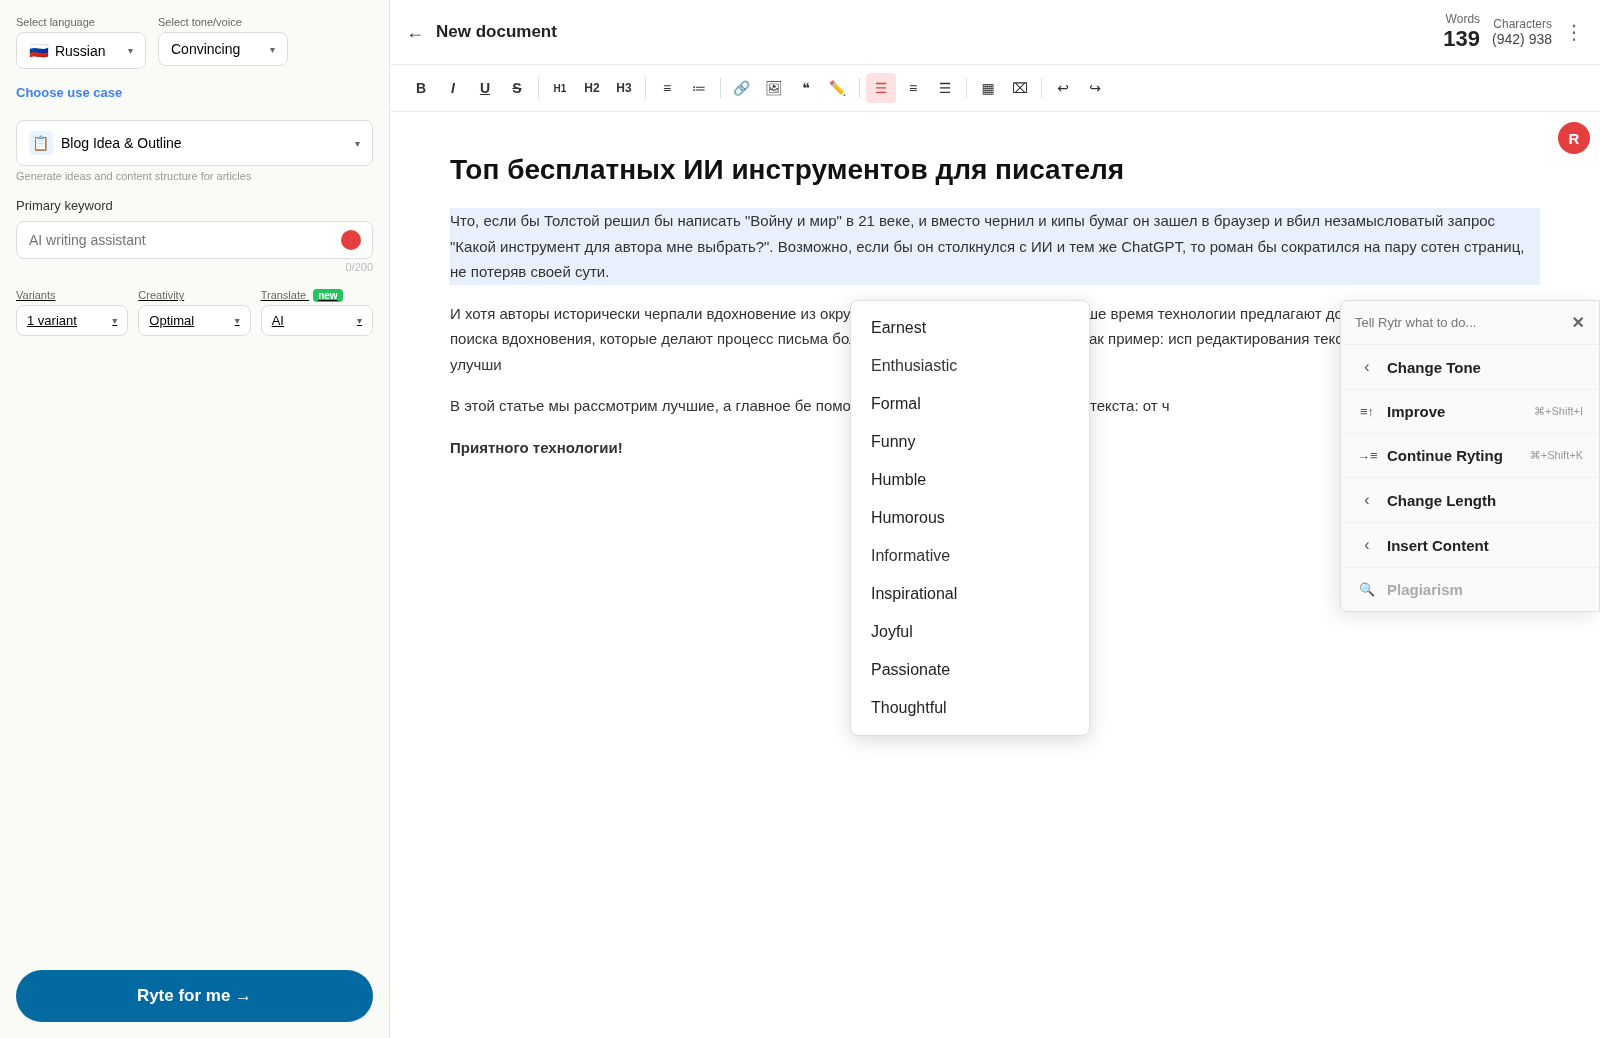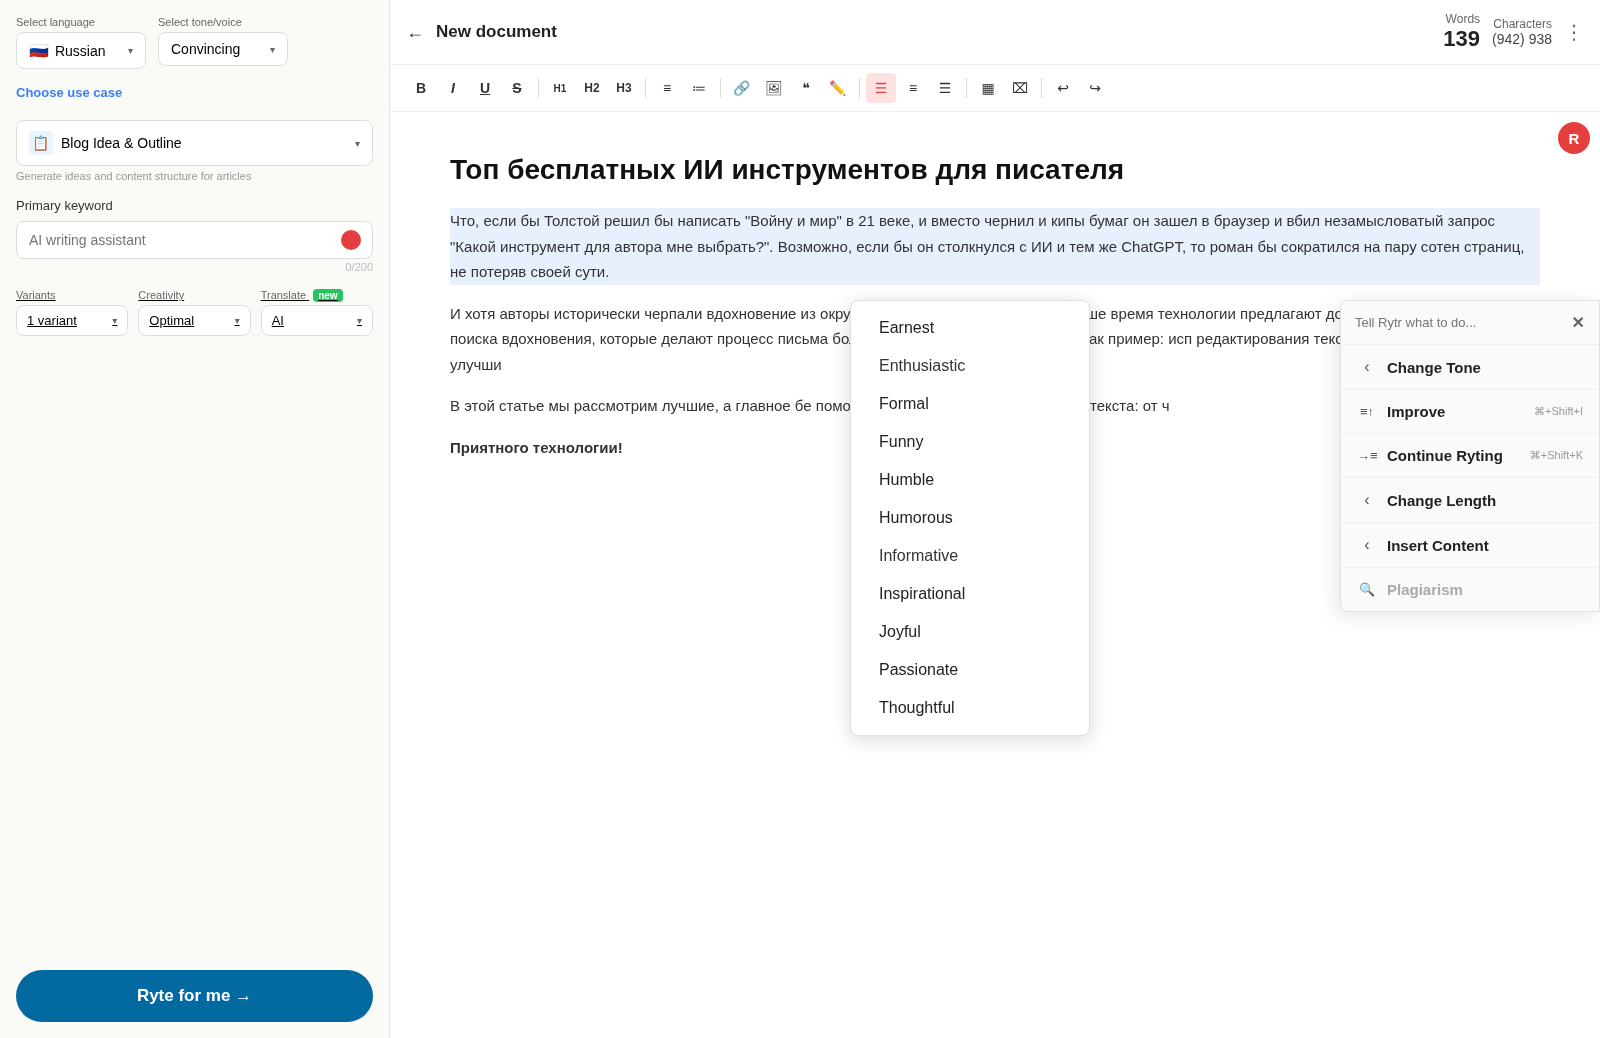--- a/index.html
+++ b/index.html
@@ -242,21 +242,21 @@
       left: 460px;
       background: white;
       border: 1px solid #e0e0e0;
       border-radius: 8px;
       box-shadow: 0 4px 20px rgba(0,0,0,0.15);
       z-index: 100;
       width: 240px;
       padding: 8px 0;
     }
     .tone-item {
-      padding: 10px 28px;
+      padding: 10px 20px;
       font-size: 16px;
       cursor: pointer;
       color: #222;
     }
     .tone-item.highlighted { color: #333; font-weight: 500; }
 
     
     .ai-panel {
       position: absolute;
       top: 300px;

